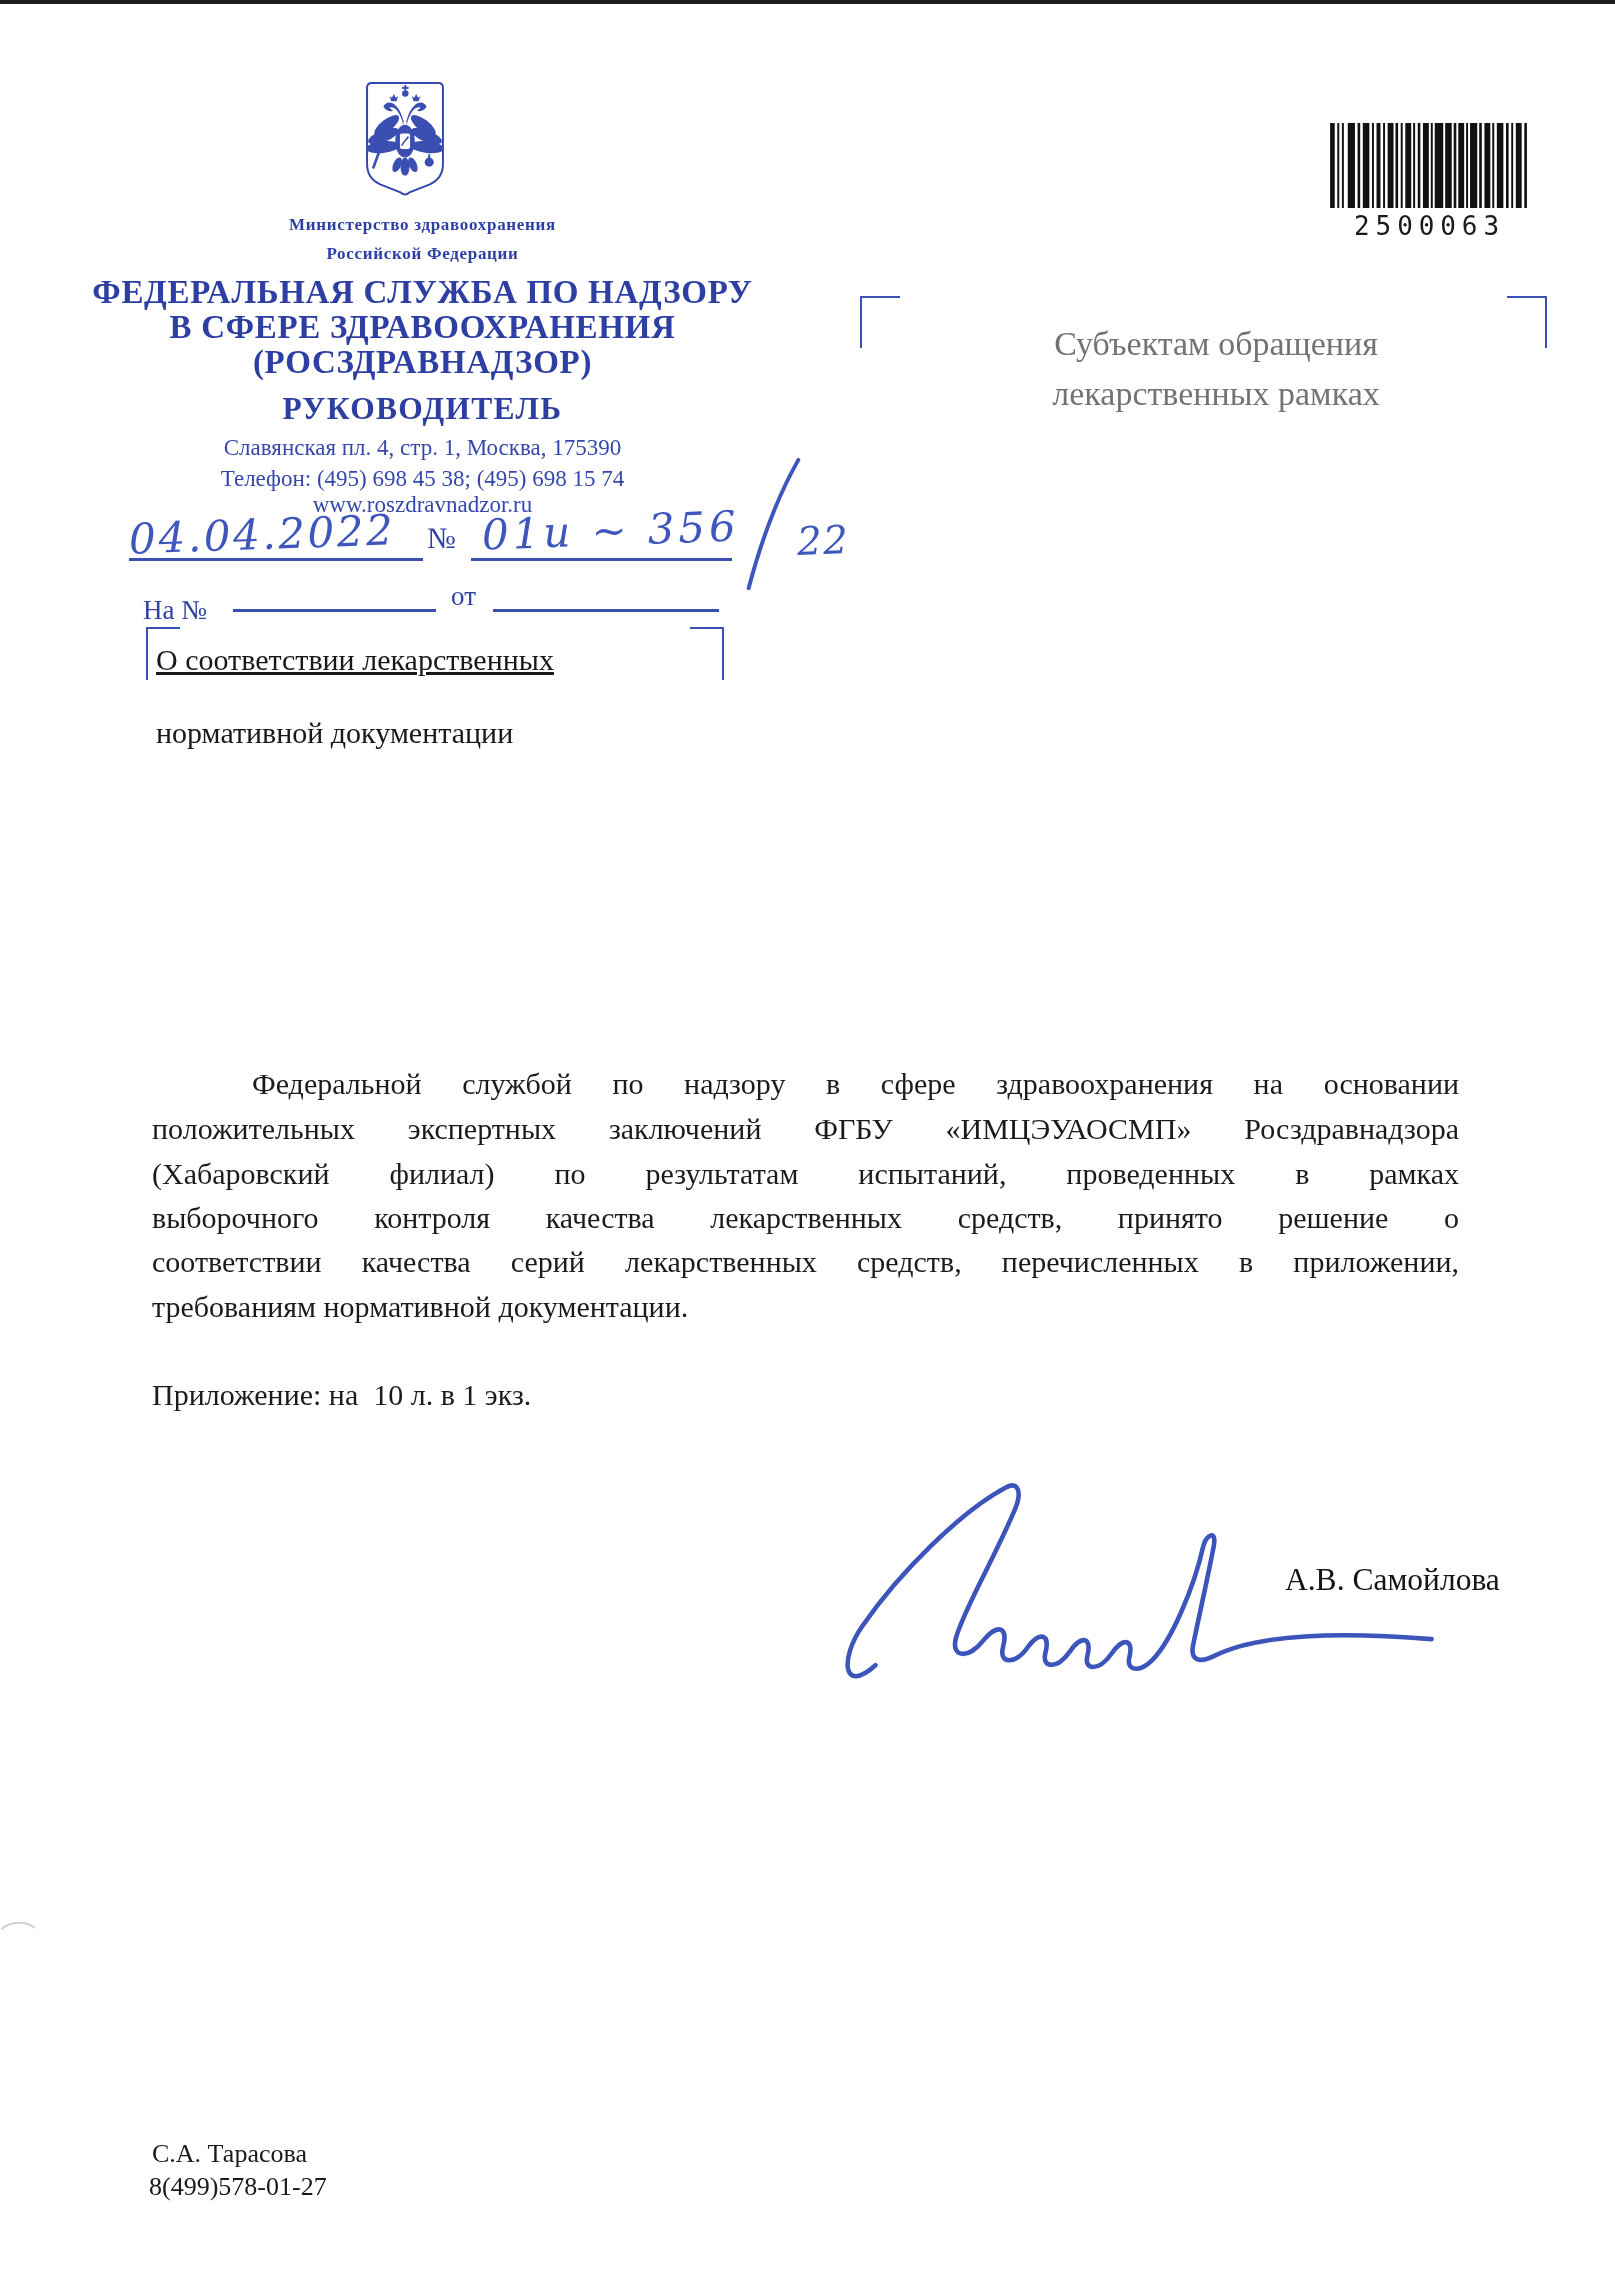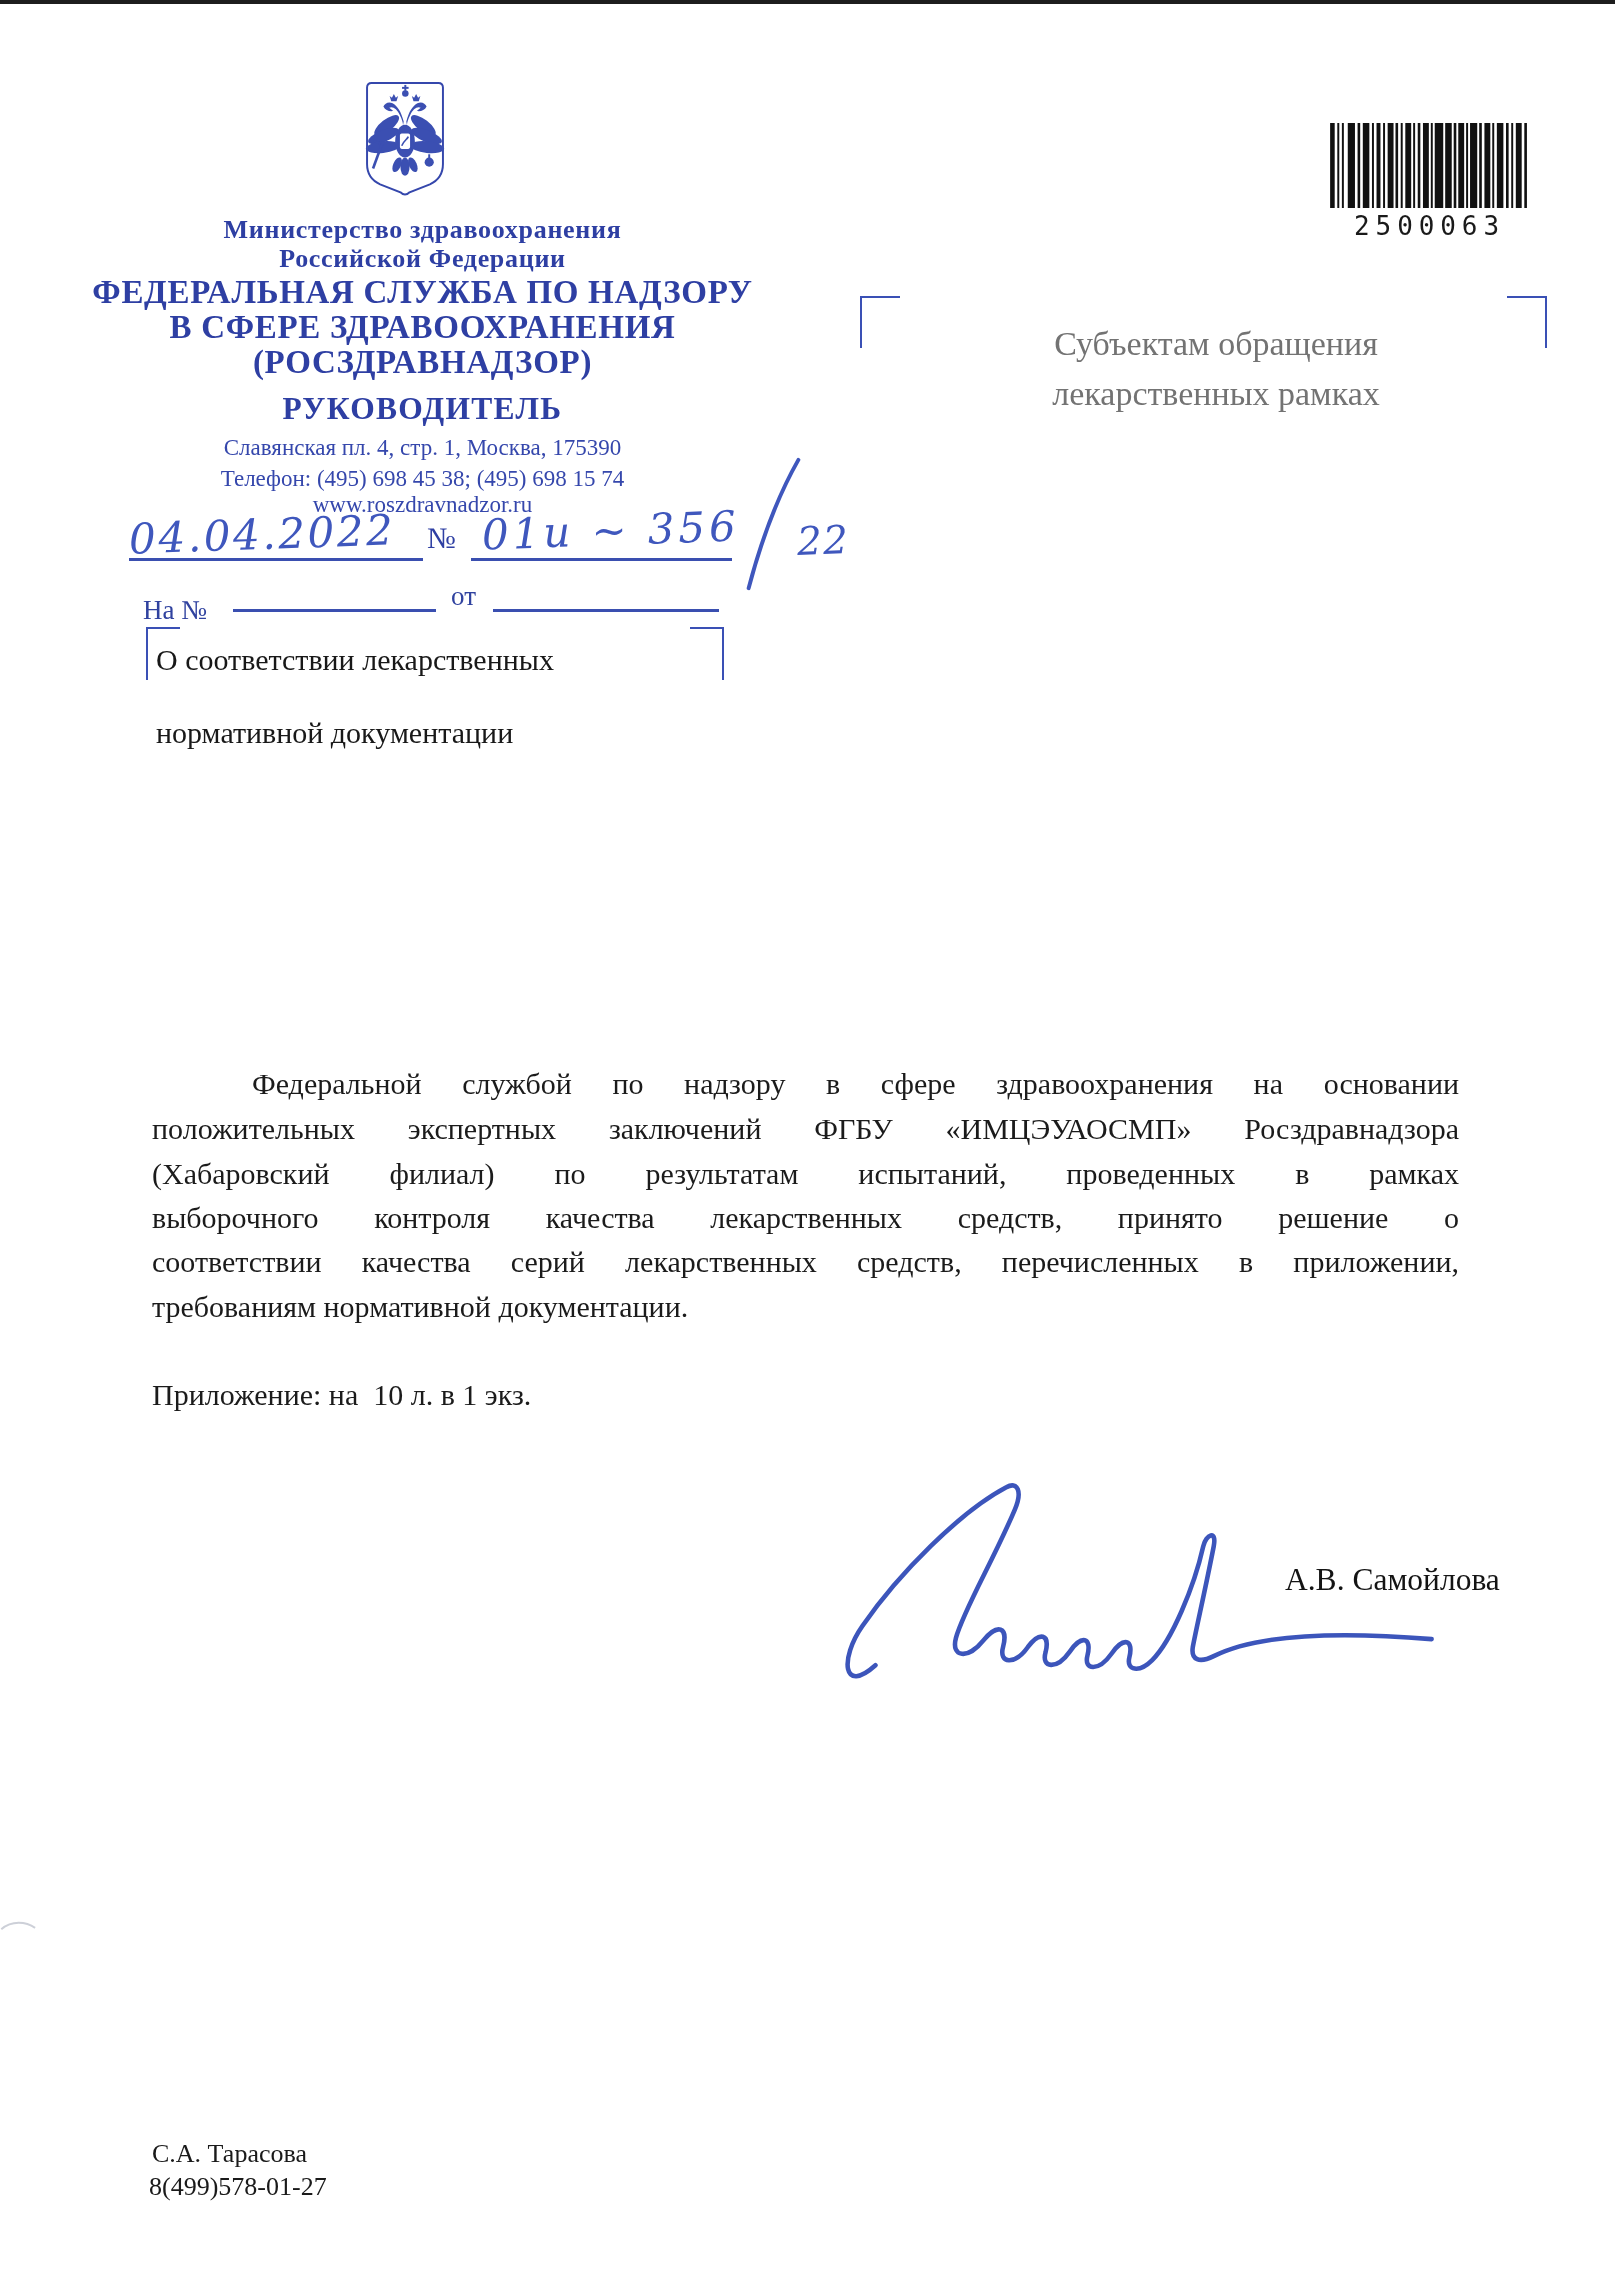--- a/index.html
+++ b/index.html
@@ -2,21 +2,21 @@
 <html style="font-size:10.5px"><head>
 <meta charset="utf-8">
 <style>
   html,body{margin:0;padding:0;background:#ffffff;}
   body{width:1616px;height:2295px;font-family:"Liberation Serif",serif;}
   .page{position:relative;width:1616px;height:2295px;background:#ffffff;overflow:hidden;}
   .abs{position:absolute;}
   .top-strip{left:0;top:0;width:1616px;height:3.9px;background:#1d1d1d;}
   
   .lh{left:62px;width:721px;text-align:center;color:#2e3fa3;}
-  .lh-min{font-size:26px;font-weight:bold;letter-spacing:0.7px;}
+  .lh-min{font-size:17px;font-weight:bold;letter-spacing:0.7px;}
   .lh-serv{font-size:33px;font-weight:bold;letter-spacing:0.7px;}
   .lh-ruk{font-size:31.5px;font-weight:bold;letter-spacing:1.3px;}
   .lh-small{font-size:23px;color:#3547ac;}
   
   .hand{font-family:"DejaVu Serif",serif;font-style:italic;color:#3f57bd;transform:rotate(-2deg);white-space:nowrap;}
   .hw-date{left:129px;top:510px;font-size:42px;letter-spacing:2.6px;}
   .hw-no{left:482px;top:506px;font-size:42px;letter-spacing:3.9px;}
   .hw-suffix{left:797px;top:518px;font-size:39px;letter-spacing:1.3px;}
   .num-sign{left:427px;top:521px;font-size:30px;color:#2e3fa3;}
   .hline{height:2.6px;background:#3a4fb0;}
@@ -91,21 +91,21 @@
   <div class="abs hline" style="left:471px;top:558px;width:261px;"></div>
 
   <div class="abs ref-label" style="left:143px;top:581px;margin-top:14px;">На №</div>
   <div class="abs hline" style="left:233px;top:609px;width:203px;"></div>
   <div class="abs ref-label" style="left:451px;top:581px;">от</div>
   <div class="abs hline" style="left:493px;top:609px;width:226px;"></div>
 
   <div class="brk" style="left:146px;top:627px;width:31.5px;height:51px;border-left-width:2.6px;border-top-width:2.6px;"></div>
   <div class="brk" style="left:690px;top:627px;width:31.5px;height:51px;border-right-width:2.6px;border-top-width:2.6px;"></div>
 
-  <div class="abs subject-line" style="top:643px;">О соответствии лекарственных</div>
+  <div class="abs subject-line" style="top:643px;text-decoration:underline;">О соответствии лекарственных</div>
   <div class="abs subject-line" style="top:716px;">нормативной документации</div>
 
   <div class="brk" style="left:860px;top:296px;width:38px;height:50px;border-left-width:2.6px;border-top-width:2.6px;"></div>
   <div class="brk" style="left:1507px;top:296px;width:38px;height:50px;border-right-width:2.6px;border-top-width:2.6px;"></div>
 
   <div class="abs addressee" style="top:325px;">Субъектам обращения</div>
   <div class="abs addressee" style="top:375px;">лекарственных рамках</div>
 
   <svg class="abs" style="left:1330px;top:123px;" width="199" height="85" viewBox="0 0 304 130">
     <g fill="#111111">

